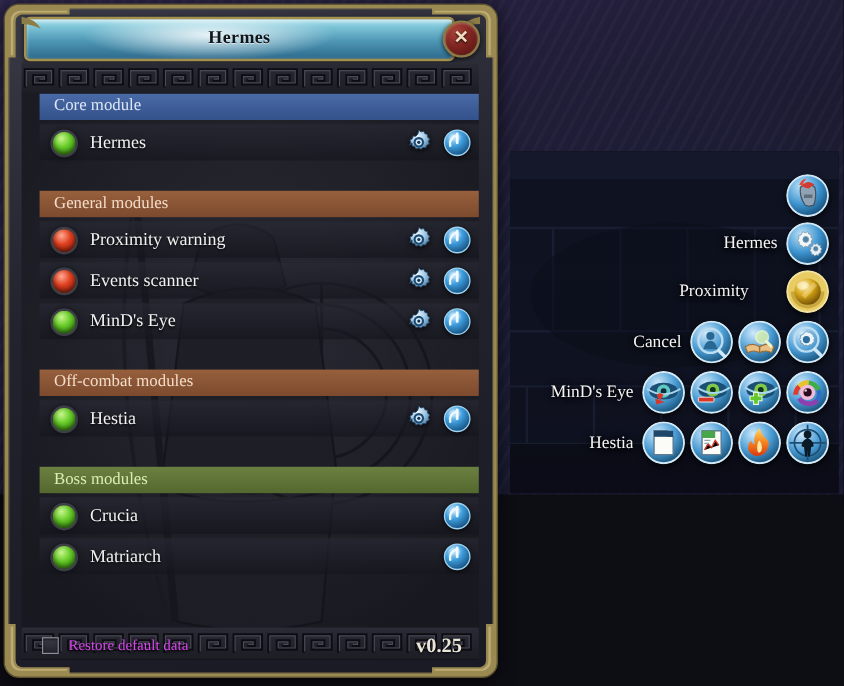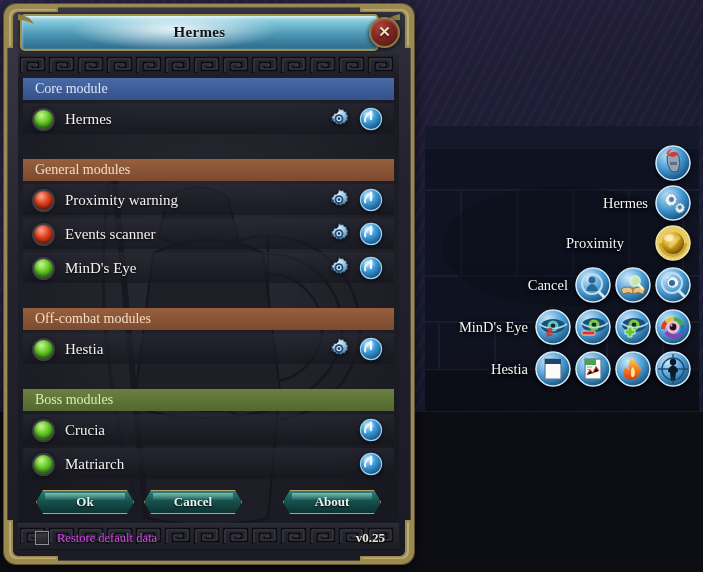--- a/index.html
+++ b/index.html
@@ -63,21 +63,21 @@
   .meander-top{top:48px;}
   .meander-bot{bottom:14px;}
   .meander svg{display:block;}
 
   
   .content{position:absolute;left:14px;top:74px;width:381px;height:455px;
     background:linear-gradient(180deg,#1e1e26 0%,#191920 100%);
     overflow:hidden;}
   .content-art{position:absolute;inset:0;opacity:.5;}
 
-  .list{position:absolute;left:0;top:0;width:100%;}
+  .list{position:absolute;left:10px;top:0;width:100%;}
 
   .sec-head{position:relative;height:22px;display:flex;align-items:center;
     padding:0 0 0 12px;font-size:14px;margin:0 5px;}
   .sec-core{background:linear-gradient(180deg,#4a6ba8 0%,#33518a 100%);color:#dce6f6;}
   .sec-general,.sec-offcombat{background:linear-gradient(180deg,#97603d 0%,#7c4a2e 100%);color:#f3dcc8;}
   .sec-boss{background:linear-gradient(180deg,#6b8040 0%,#54682f 100%);color:#d9edb2;}
 
   .row{position:relative;height:30px;display:flex;align-items:center;margin:3px 5px;
     background:linear-gradient(180deg, rgba(42,42,54,.62), rgba(20,20,28,.62));
     border-top:1px solid rgba(255,255,255,.05);}
@@ -112,21 +112,21 @@
   .b-ok{left:18px;width:96px;}
   .b-cancel{left:126px;width:96px;}
   .b-about{right:18px;width:96px;}
 
   .foot-line{position:absolute;left:0;bottom:4px;width:100%;height:16px;
     display:flex;align-items:center;}
   .chk{width:12px;height:12px;margin-left:17px;flex:0 0 auto;
     background:linear-gradient(180deg,#3c3c46,#23232c);
     border:1px solid #8e8e98;box-shadow:inset 0 1px 2px rgba(0,0,0,.7);cursor:pointer;}
   .chk-label{margin-left:8px;font-size:12.5px;color:#d946ef;text-shadow:0 1px 2px #000;}
-  .version{margin-left:auto;padding-right:14px;font-size:13px;font-weight:bold;
+  .version{margin-left:auto;padding-right:14px;font-size:17px;font-weight:bold;
     color:#ece6da;text-shadow:0 1px 2px #000;}
 
   
   .radial{position:absolute;left:425px;top:126px;width:274px;height:285px;
     overflow:hidden;
     background:linear-gradient(180deg,#10121f 0%,#141829 35%,#11131f 70%,#0c0e18 100%);}
   .radial-bricks{position:absolute;inset:0;opacity:.75;}
 
   .rrow{position:absolute;right:8px;display:flex;align-items:center;justify-content:flex-end;
     gap:4px;height:38px;}
@@ -479,31 +479,20 @@
           <use href="#mk" x="232"></use>
             <use href="#mk" x="261"></use>
             <use href="#mk" x="290"></use>
             <use href="#mk" x="319"></use>
           <use href="#mk" x="348"></use>
         </g>
       </svg>
     </div>
 
     <div class="footer">
-      <div class="btn-row">
-        <div class="gbtn b-ok">
-          <span>Ok</span>
-        </div>
-        <div class="gbtn b-cancel">
-          <span>Cancel</span>
-        </div>
-        <div class="gbtn b-about">
-          <span>About</span>
-        </div>
-      </div>
       <div class="foot-line">
         <div class="chk"></div>
         <div class="chk-label">Restore default data</div>
         <div class="version">v0.25</div>
       </div>
     </div>
   </div>
 
   <div class="radial">
     <div class="radial-bricks">

